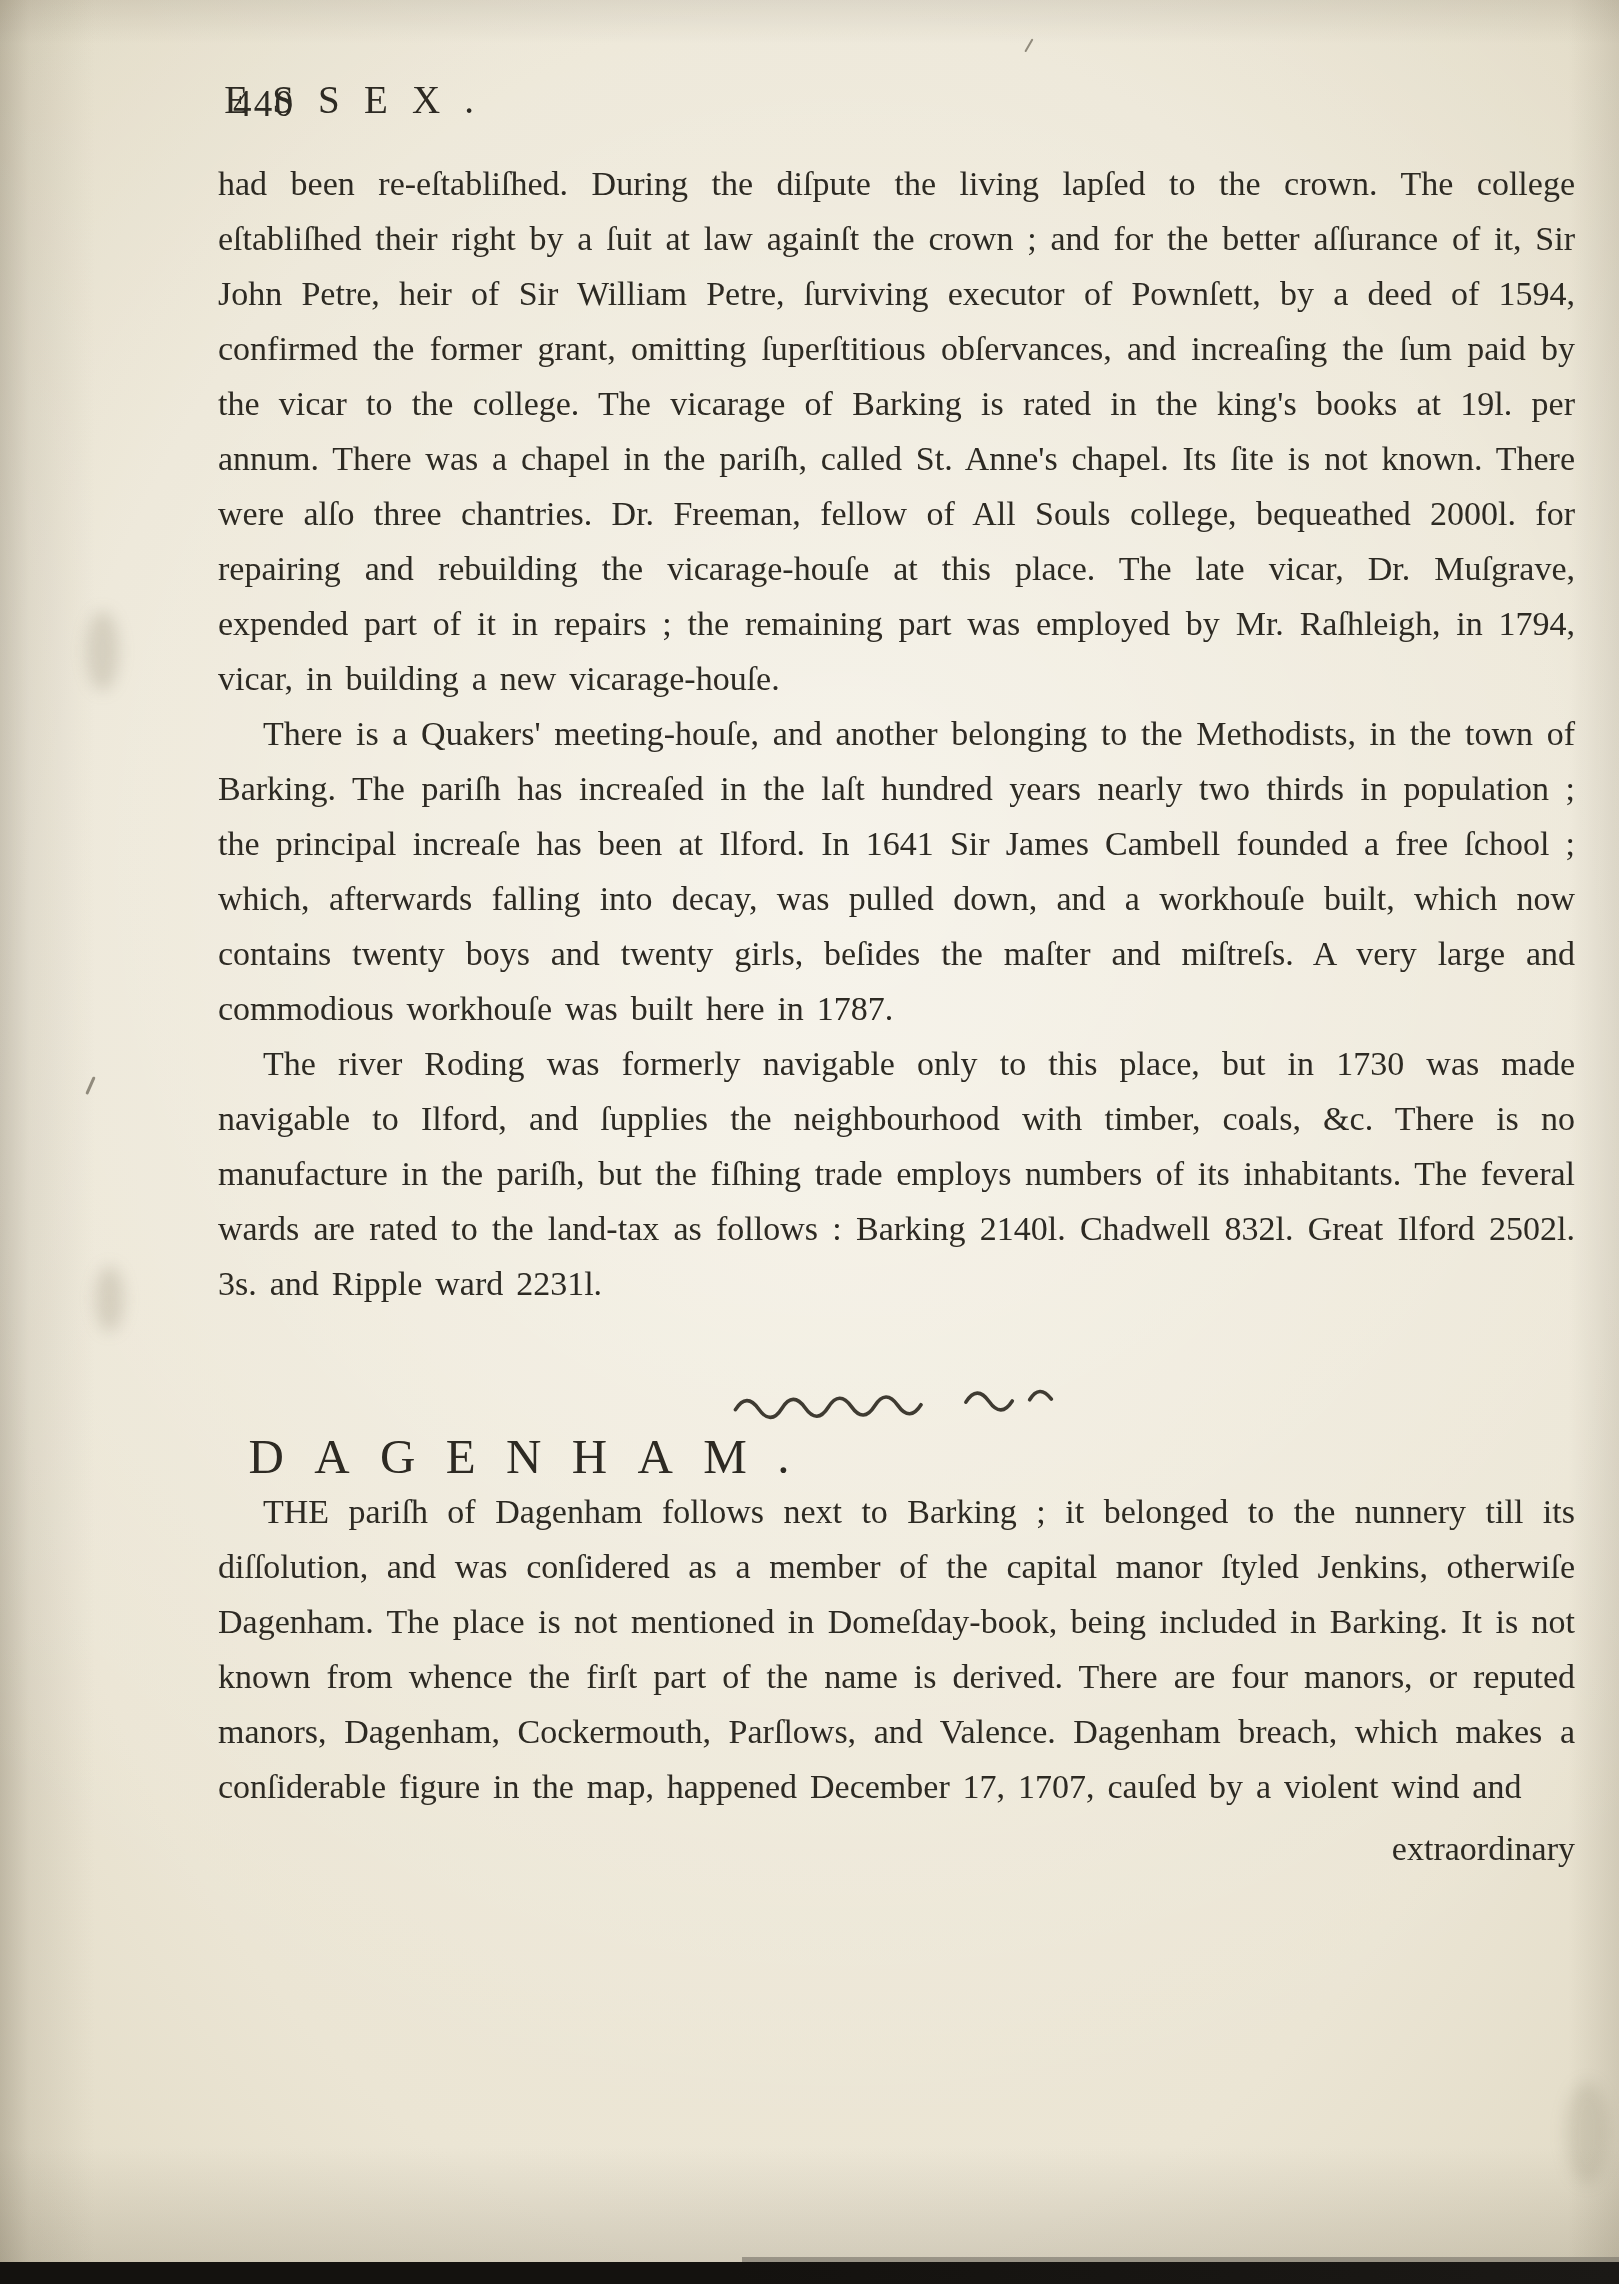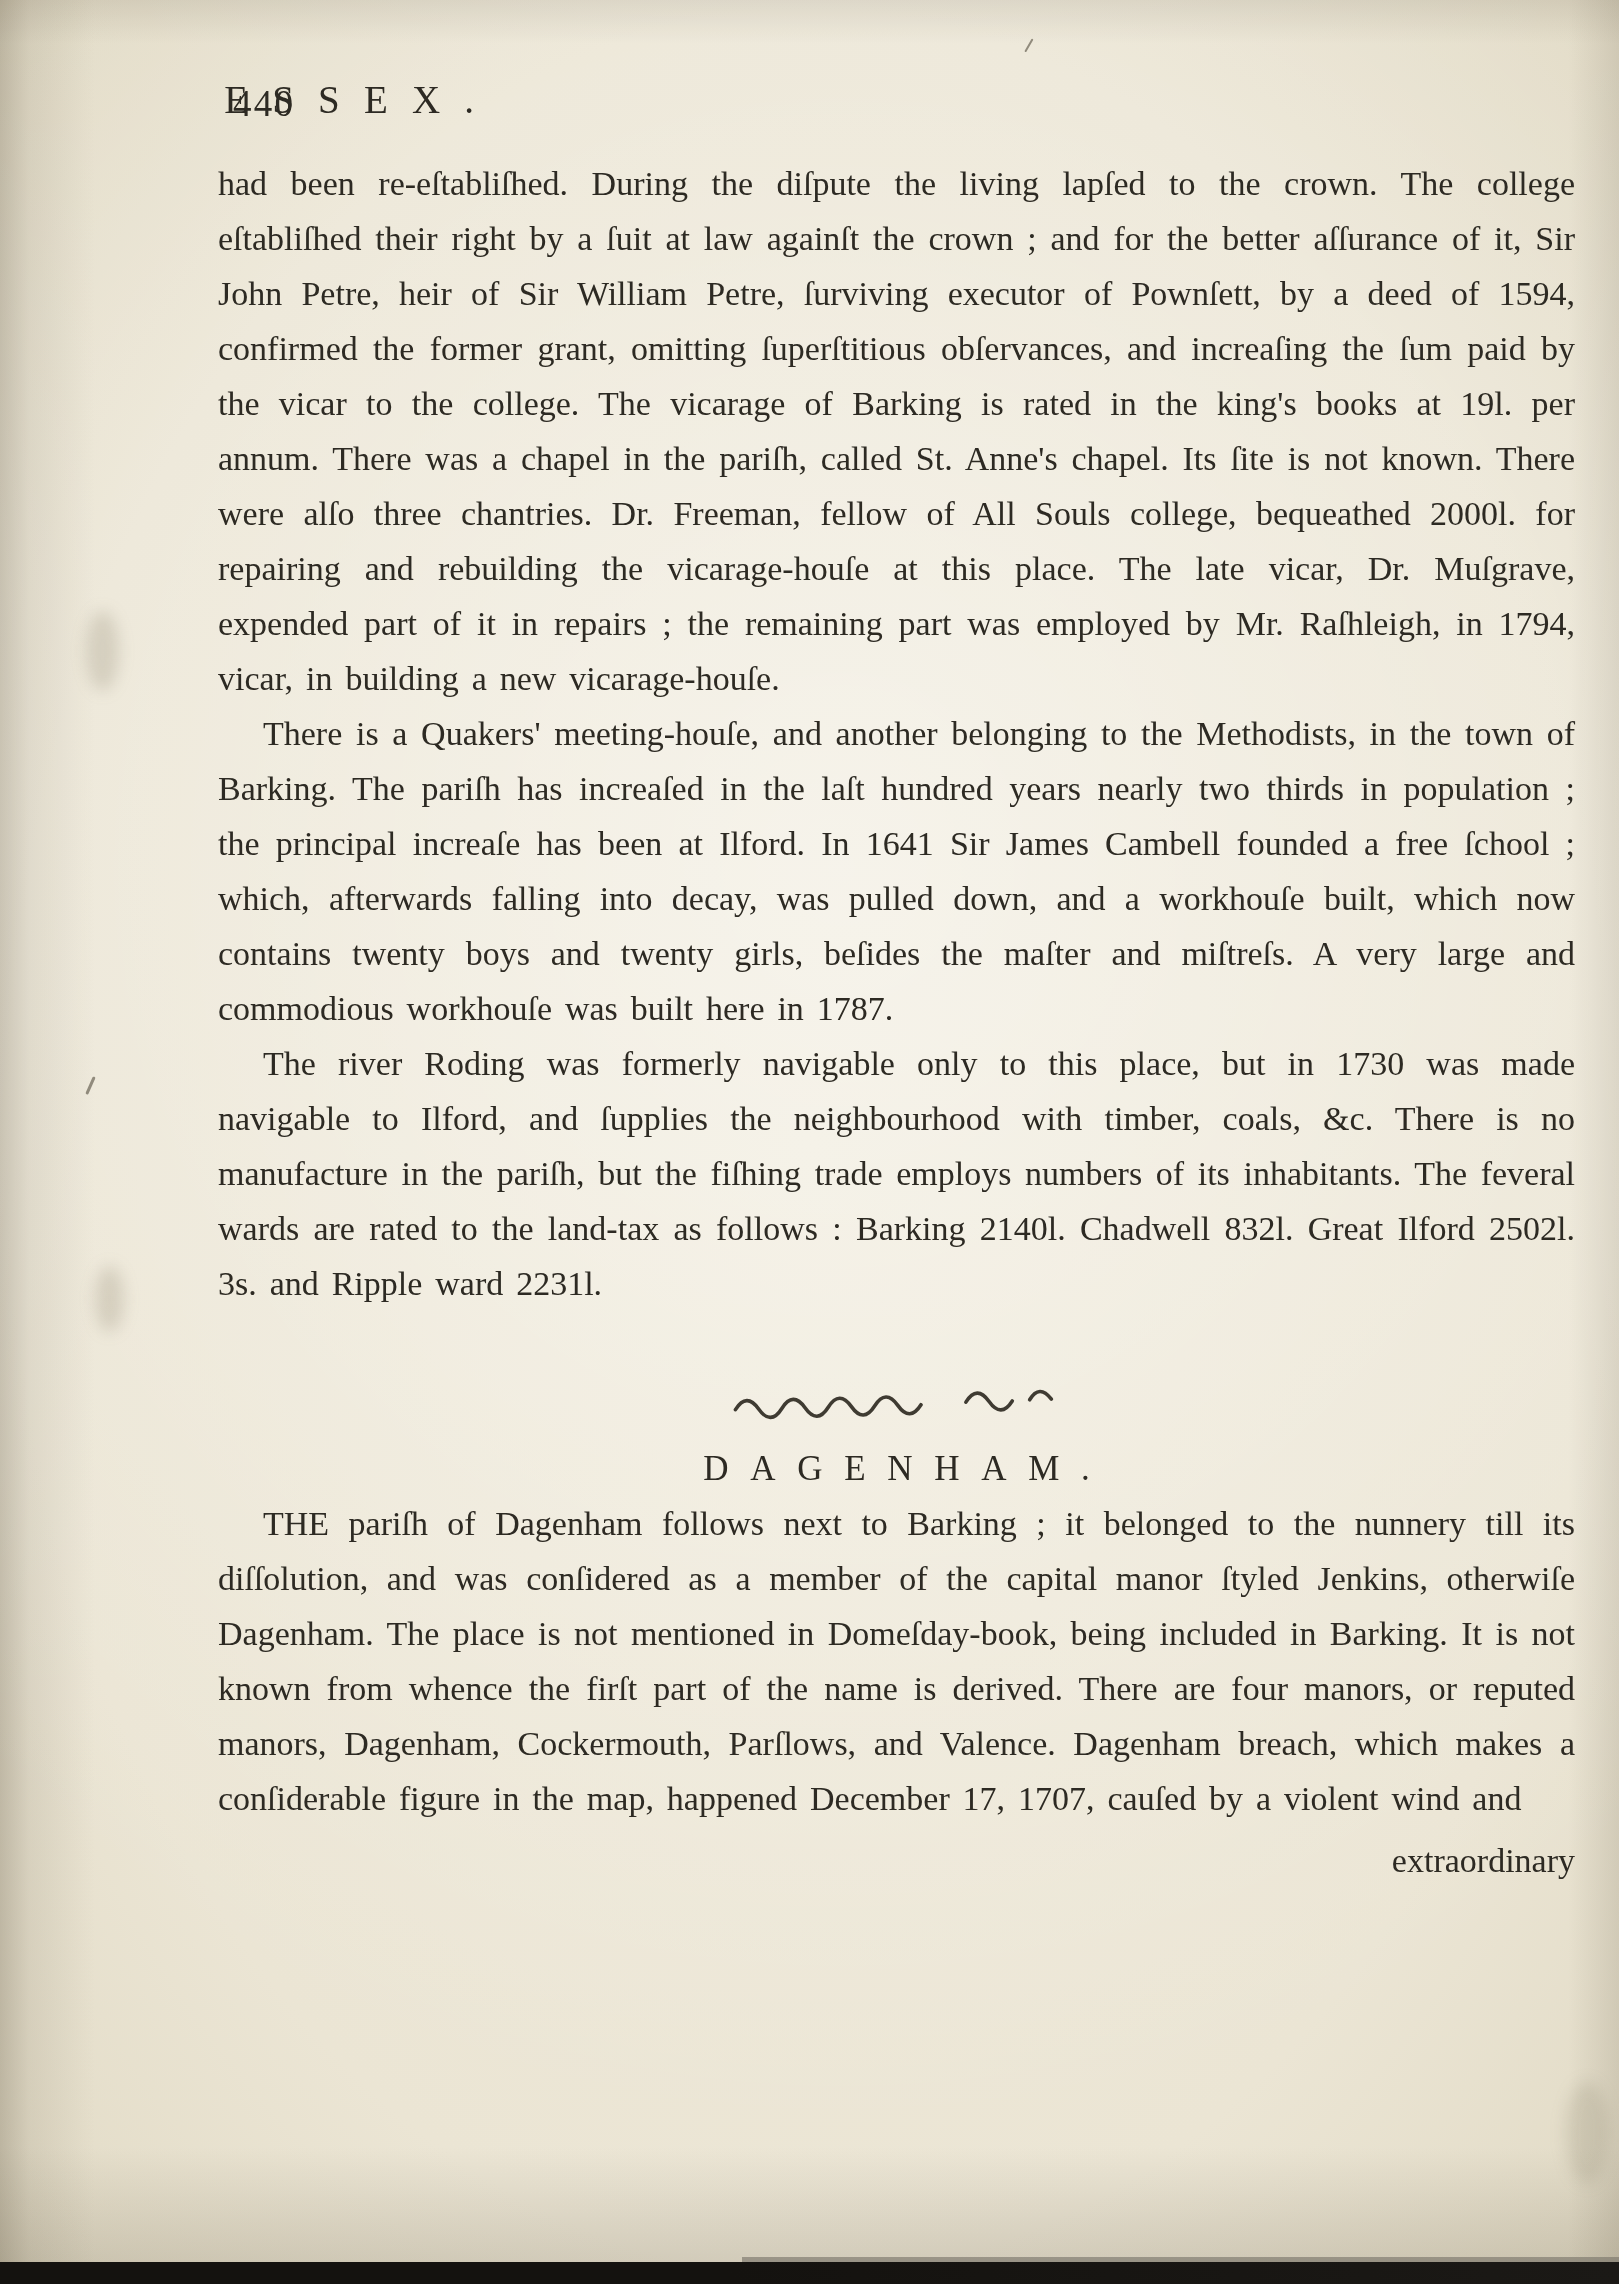--- a/index.html
+++ b/index.html
@@ -57,23 +57,22 @@
     margin-top: 60px;
     height: 32px;
     text-align: center;
   }
   .divider svg {
     display: inline-block;
     vertical-align: middle;
     transform: rotate(-1.5deg);
   }
   .section-heading {
-    margin-top: 38px;
-    text-align: center;
-    font-size: 35px;
+    margin-top: 26px;
+    font-size: 49px;
     letter-spacing: 0.62em;
     text-indent: 0.62em;
     line-height: 55px;
   }
   .section-par { margin-top: 54px; }
   .catchword {
     margin-top: 7.3px;
     text-align: right;
     line-height: 55px;
   }

